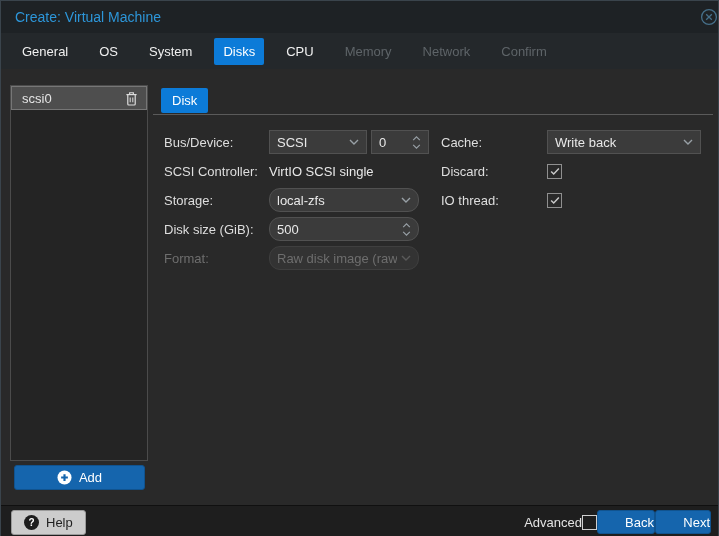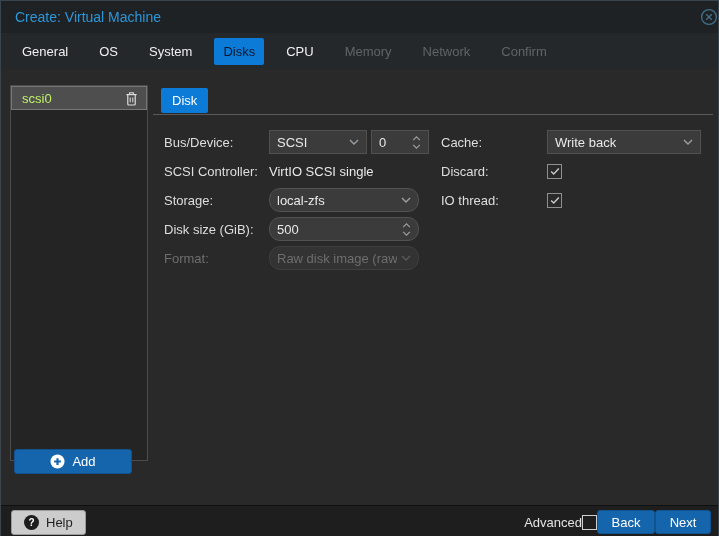--- a/index.html
+++ b/index.html
@@ -11,33 +11,33 @@
   
   .titlebar { position:absolute; left:0; top:0; width:100%; height:32px; background:#1e2225;
               display:flex; align-items:center; padding:0 0 0 14px; }
   .title { color:#2d96d9; font-size:14px; }
   .close-btn { margin-left:auto; width:18px; height:18px; cursor:pointer; display:flex; }
 
   
   .tabbar { position:absolute; left:0; top:32px; width:100%; height:36px; background:#24282b;
             display:flex; align-items:center; padding-left:12px; }
   .tab { padding:6px 9px; margin-right:13px; color:#f0f0f0; border-radius:2px; cursor:pointer; white-space:nowrap; }
-  .tab.active { background:#0c7bd8; color:#0f172a; }
+  .tab.active { background:#0c7bd8; color:#ffffff; }
   .tab.disabled { color:#5e6468; cursor:default; }
 
   
   .bodyarea { position:absolute; left:0; top:68px; width:100%; height:436px; background:#292929; }
 
   .disk-list { position:absolute; left:9px; top:16px; width:138px; height:376px;
                background:#242424; border:1px solid #4b4b4b; }
-  .disk-item { height:24px; background:#4e4e4e; border:1px solid #767676; color:#bef264;
+  .disk-item { height:24px; background:#4e4e4e; border:1px solid #767676; color:#e5e5e5;
                display:flex; align-items:center; padding:0 8px 0 10px; cursor:pointer; }
   .disk-item .trash { margin-left:auto; width:13px; height:15px; display:flex; cursor:pointer; }
 
-  .add-btn { position:absolute; left:13px; top:380px; width:118px; height:25px;
+  .add-btn { position:absolute; left:13px; top:396px; width:131px; height:25px;
              background:#1565ad; border:1px solid #10538f; border-radius:3px; color:#fff;
              display:flex; align-items:center; justify-content:center; gap:7px; cursor:pointer; font-size:13px; }
 
   
   .subtabs { position:absolute; left:152px; top:19px; width:560px; height:27px;
              border-bottom:1px solid #5a5a5a; display:flex; align-items:flex-start; }
   .subtab { padding:5px 11px; margin-left:8px; color:#f0f0f0; border-radius:2px; cursor:pointer; }
   .subtab.active { background:#0c7bd8; color:#fff; }
   .subtab.normal { margin-left:14px; }
 
@@ -73,21 +73,21 @@
   .footer { position:absolute; left:0; top:504px; width:100%; height:32px; background:#1e1e1e;
             border-top:1px solid #101010; }
   .help-btn { position:absolute; left:10px; top:4px; height:25px; padding:0 12px;
               background:#cccccc; border:1px solid #9b9b9b; border-radius:3px; color:#1f1f1f;
               display:flex; align-items:center; gap:7px; cursor:pointer; }
   .help-q { width:15px; height:15px; border-radius:50%; background:#1d1d1d; color:#fff;
             font-size:10px; font-weight:bold; display:flex; align-items:center; justify-content:center; }
   .footer-right { position:absolute; right:7px; top:4px; height:24px; display:flex; align-items:center; }
   .adv-label { color:#e3e3e3; }
   .btn-blue { height:24px; background:#1565ad; border:1px solid #10538f; border-radius:3px;
-              color:#fff; display:flex; align-items:center; justify-content:center; cursor:pointer; font-size:13px; }
+              color:#fff; display:flex; align-items:center; justify-content:flex-end; cursor:pointer; font-size:13px; }
   .btn-back { width:58px; }
   .btn-next { width:56px; }
 </style>
 </head>
 <body>
 
 <div class="dialog">
 
   <div class="titlebar">
     <span class="title">Create: Virtual Machine</span>

